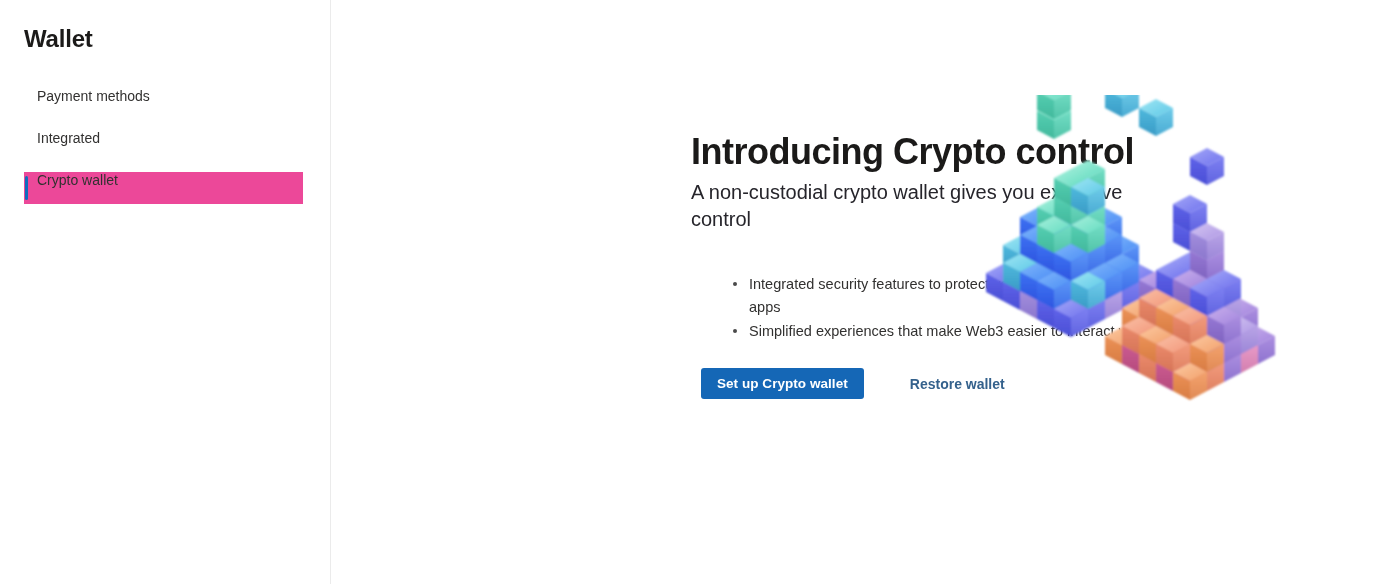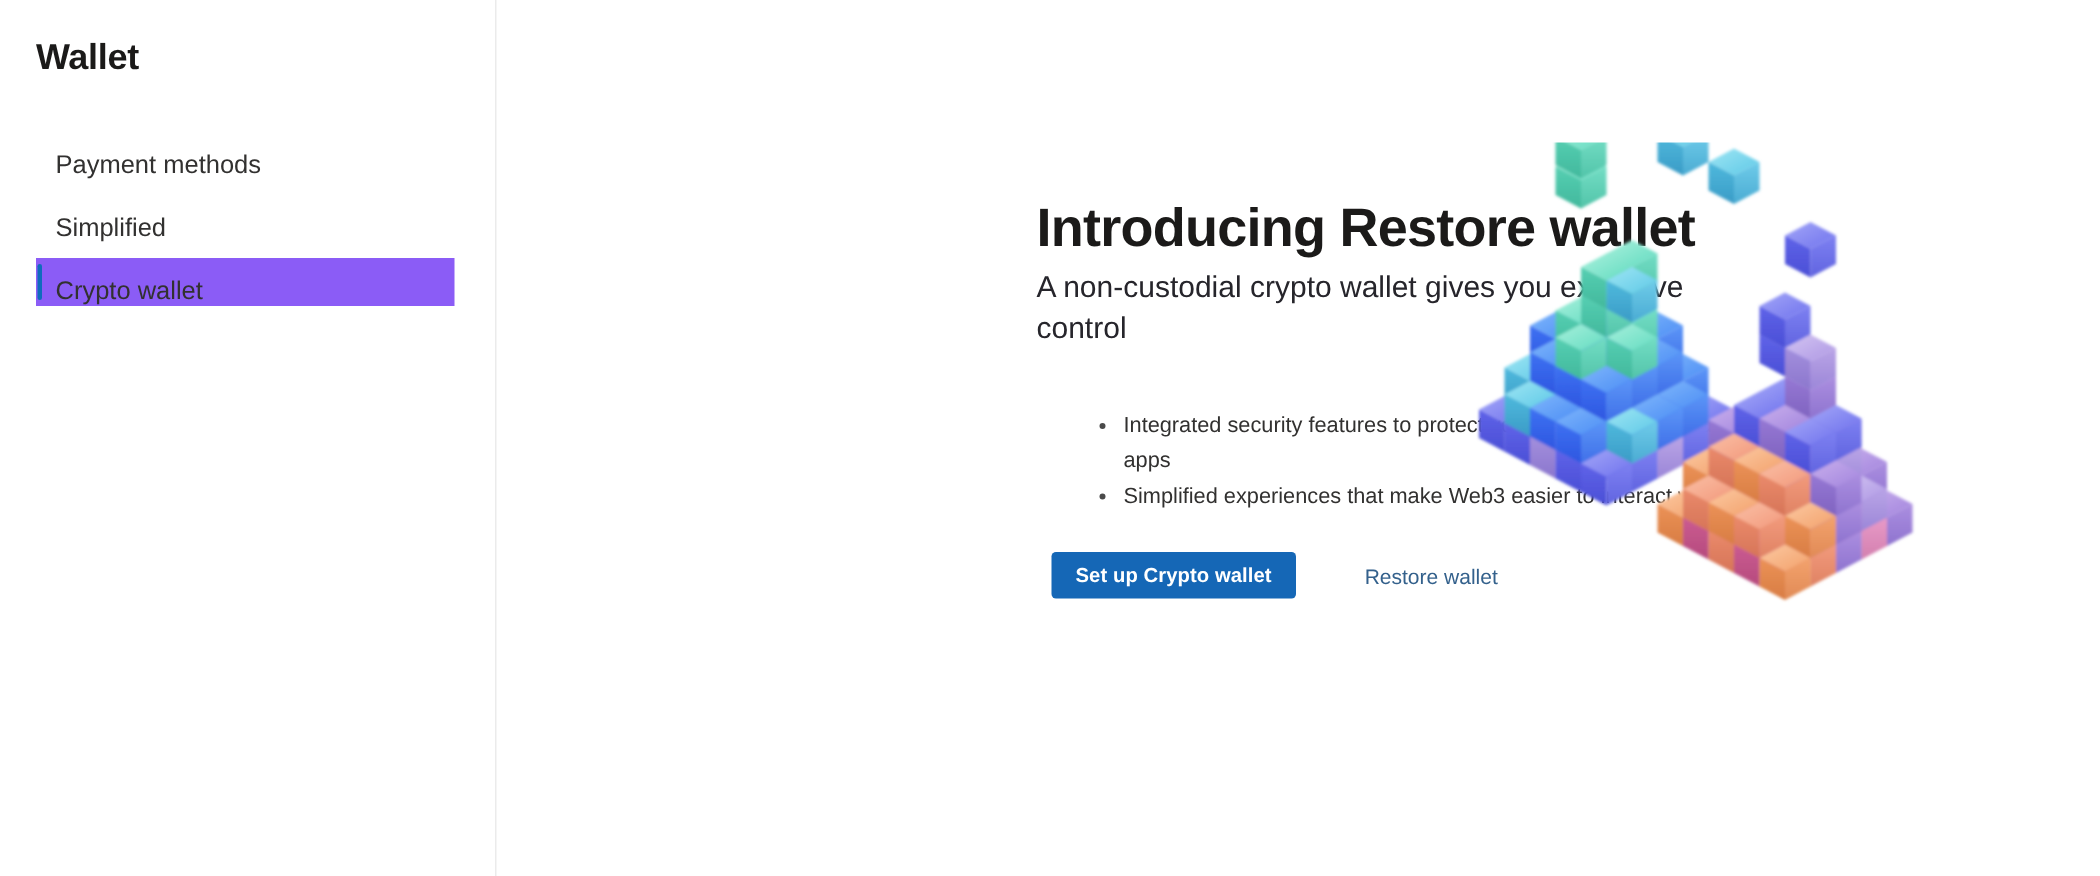--- a/index.html
+++ b/index.html
@@ -29,35 +29,35 @@
     font-size:24px; font-weight:600;
     letter-spacing:-0.2px;
     color:#1b1a19;
     white-space:nowrap;
   }
   #nav { position:absolute; left:24px; top:88px; width:279px; }
   .nav-item {
     position:relative;
     height:32px;
     margin-bottom:10px;
-    display:flex; align-items:flex-end;
+    display:flex; align-items:flex-start;
     padding-left:13px;
-    font-size:17px; font-weight:400;
+    font-size:14px; font-weight:400;
     color:#323130;
     cursor:pointer;
     white-space:nowrap;
     background:transparent;
   }
   .nav-item .nav-accent {
     position:absolute; left:1px; top:4px;
     width:3px; height:24px;
     border-radius:2px;
     background:transparent;
   }
-  .nav-item.selected { background:#8b5cf6; }
+  .nav-item.selected { background:#ec4899; }
   .nav-item.selected .nav-accent { background:#0f6cbd; }
 
   
   #main { position:relative; flex:1 1 auto; height:584px; }
 
   #hero-text { position:absolute; left:360px; top:132px; width:520px; }
   #hero-title {
     font-size:36px; font-weight:600;
     letter-spacing:-0.5px;
     line-height:1.13;
@@ -104,21 +104,21 @@
     background:#1567b6;
     color:#ffffff;
     font-family:"Liberation Sans", sans-serif;
     font-size:13.5px; font-weight:700;
     letter-spacing:0.05px;
     cursor:pointer;
     white-space:nowrap;
   }
   #restore-link {
     margin-left:46px;
-    font-size:14px; font-weight:400;
+    font-size:14px; font-weight:700;
     color:#34618c;
     text-decoration:none;
     cursor:pointer;
     white-space:nowrap;
   }
 
   
   #illustration {
     position:absolute;
     left:610px; top:95px;
@@ -135,35 +135,35 @@
   <aside id="sidebar">
     <div id="wallet-title">Wallet</div>
 
     <nav id="nav">
       <div class="nav-item">
         <span class="nav-accent"></span>
         <span>Payment methods</span>
       </div>
       <div class="nav-item">
         <span class="nav-accent"></span>
-        <span>Simplified</span>
+        <span>Integrated</span>
       </div>
       <div class="nav-item selected">
         <span class="nav-accent"></span>
         <span>Crypto wallet</span>
       </div>
     </nav>
 
     <div id="sidebar-divider"></div>
   </aside>
 
   <main id="main">
 
     <div id="hero-text">
-      <h1 id="hero-title">Introducing Restore wallet</h1>
+      <h1 id="hero-title">Introducing Crypto control</h1>
       <p id="hero-subtitle">A non-custodial crypto wallet gives you exclusive control</p>
     </div>
 
     <ul id="bullets">
       <li>Integrated security features to protect you from unsecure addresses or apps</li>
       <li>Simplified experiences that make Web3 easier to interact with</li>
     </ul>
 
     <div id="actions">
       <button id="setup-button">Set up Crypto wallet</button>

